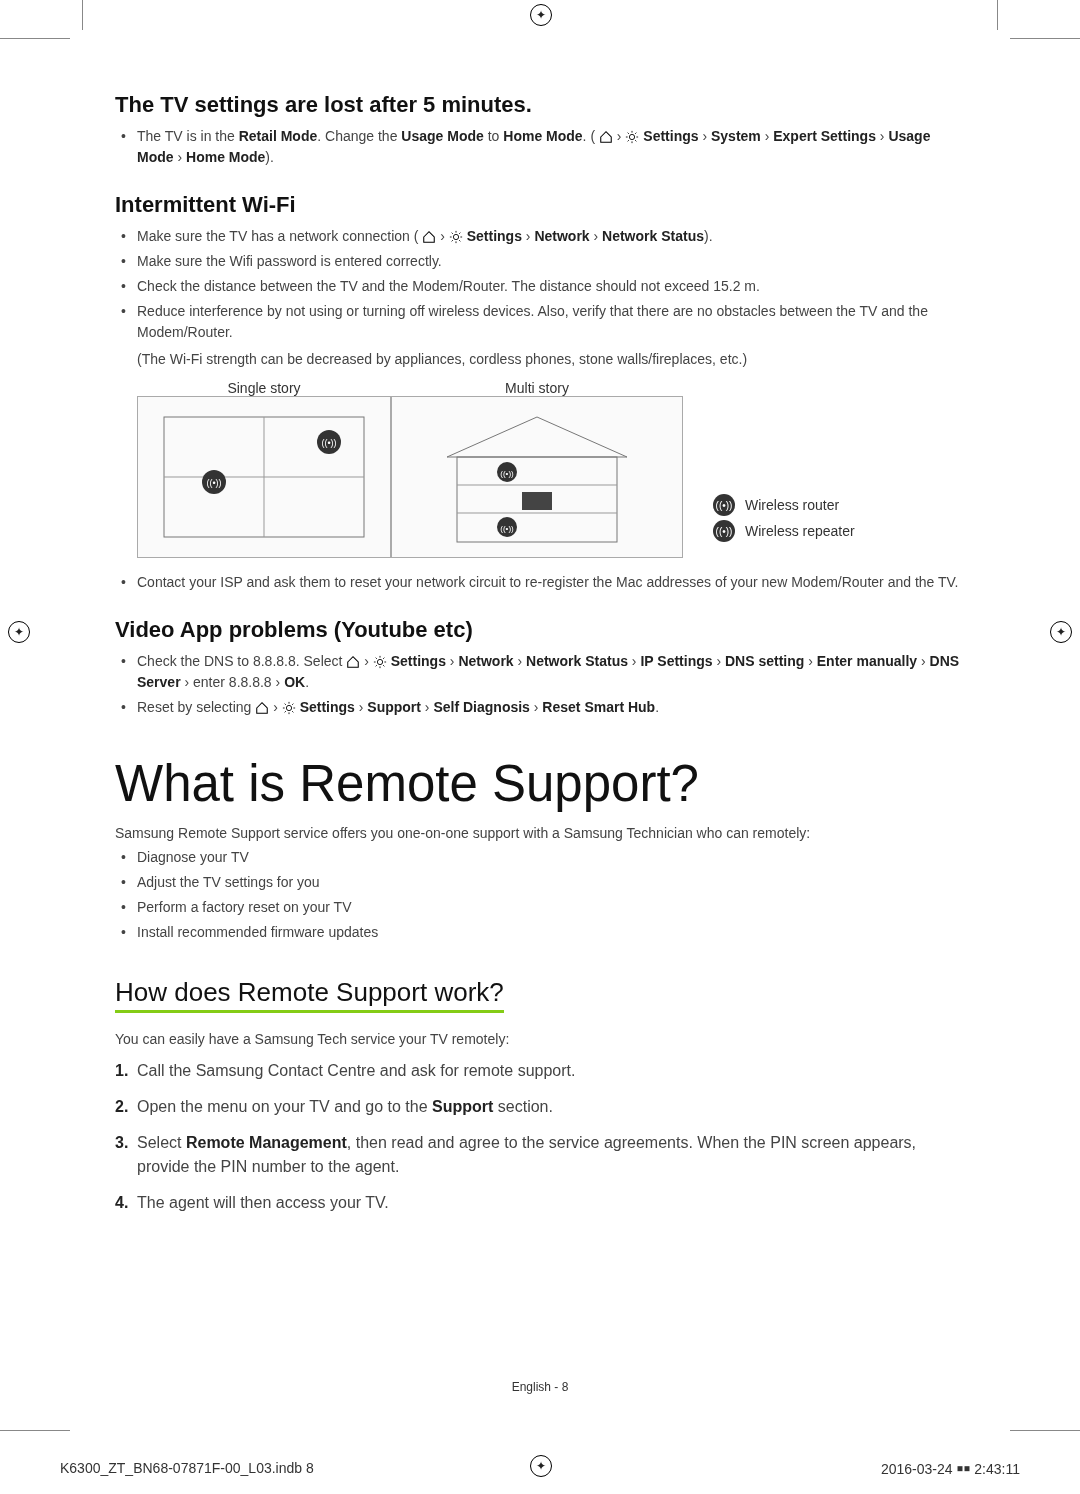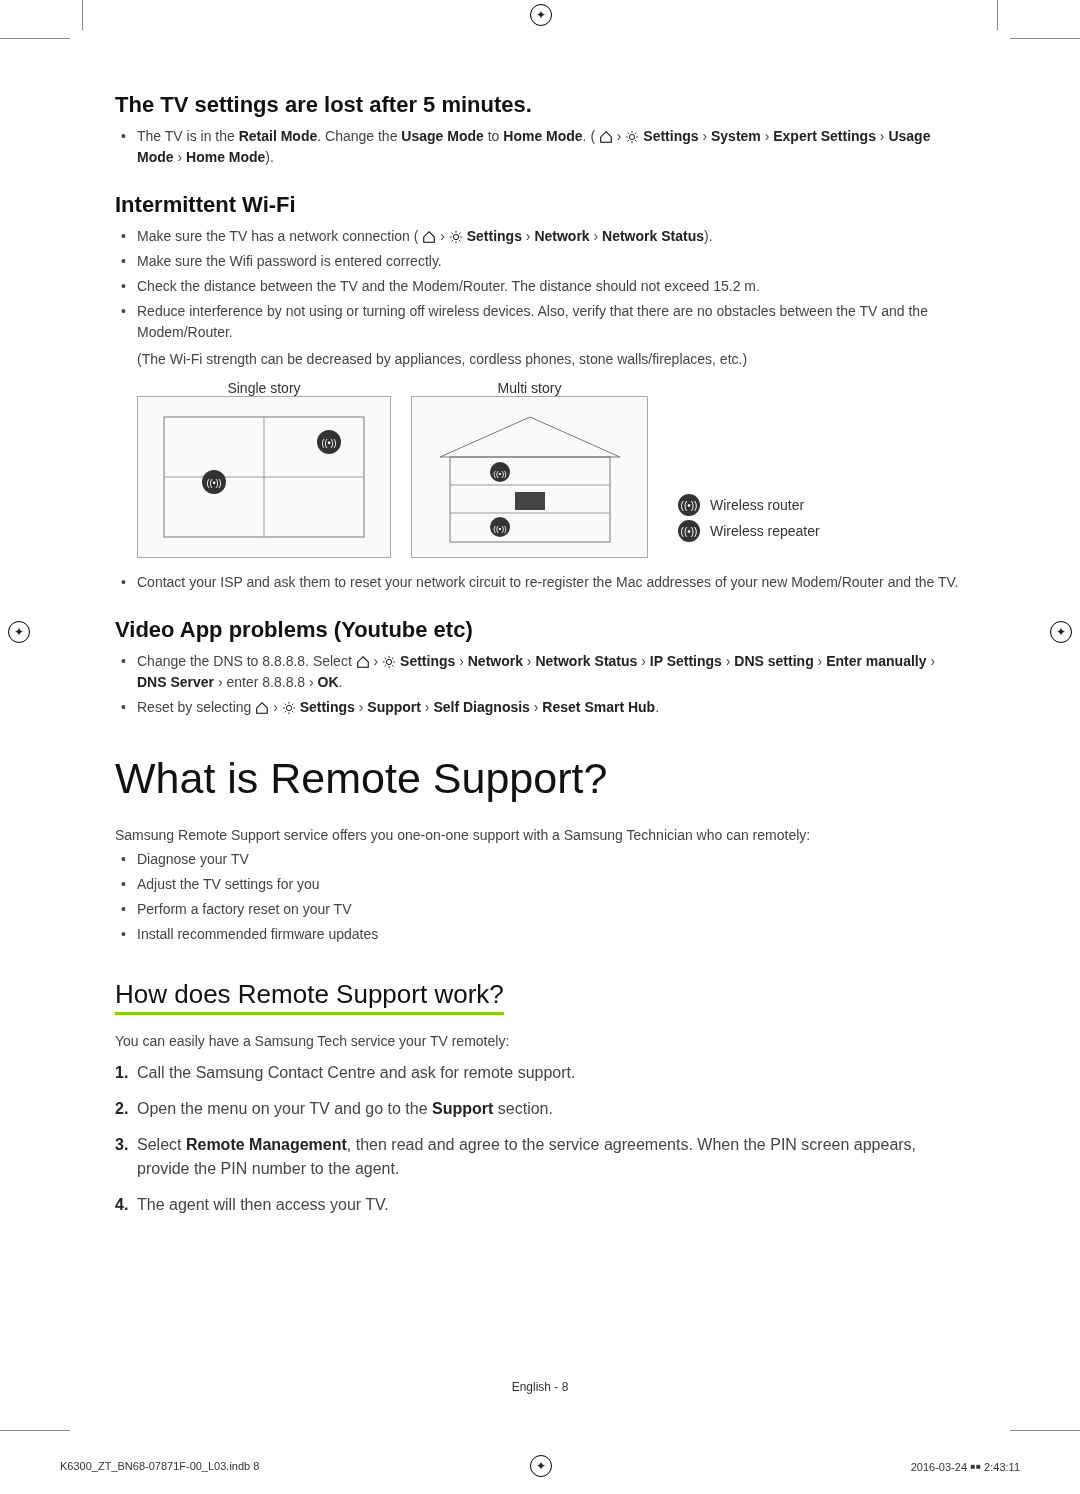--- a/index.html
+++ b/index.html
@@ -40,23 +40,23 @@
   .reg-mark::after{
     content:"✦"; font-size:12px;
   }
   h2.subsection {
     font-size: 22px;
     font-weight: 600;
     margin: 24px 0 8px 0;
     color:#111;
   }
   h1.main {
-    font-size: 43px;
+    font-size: 51px;
     font-weight: 400;
-    margin: 36px 0 24px 0;
+    margin: 36px 0 12px 0;
     color:#111;
   }
   h2.underlined {
     font-size: 26px;
     font-weight: 400;
     margin: 30px 0 12px 0;
     color:#111;
     display:inline-block;
     border-bottom:3px solid #84cc16;
     padding-bottom:2px;
@@ -119,21 +119,21 @@
     display:flex;
     margin: 10px 0 14px 0;
     align-items:flex-start;
   }
   .diagram-col {
     text-align:center;
     font-size:14px;
     color:#333;
   }
   .diagram-col.single { width: 254px; margin-left:22px; }
-  .diagram-col.multi { width: 237px; margin-left:20px; }
+  .diagram-col.multi { width: 292px; }
   .diagram-box {
     border:1px solid #aaa;
     height:160px;
     display:flex;
     align-items:center;
     justify-content:center;
     color:#aaa;
     font-size:11px;
     background:#fafafa;
   }
@@ -165,21 +165,21 @@
     width:100%;
     text-align:center;
     font-size:12px;
     color:#333;
   }
   .footer-line {
     position:absolute;
     top:1460px;
     left:60px;
     right:60px;
-    font-size:11px;
+    font-size:14px;
     color:#333;
     display:flex;
     justify-content:space-between;
   }
 </style>
 </head>
 <body>
 
 <div class="crop-top-h"></div>
 <div class="crop-top-h2"></div>
@@ -279,21 +279,21 @@
   </div>
 
   <ul class="bullets">
     <li>Contact your ISP and ask them to reset your network circuit to re-register the Mac addresses of your new Modem/Router and the TV.</li>
   </ul>
 
   
   <h2 class="subsection">Video App problems (Youtube etc)</h2>
   <ul class="bullets">
     <li>
-      <span>Change the DNS to 8.8.8.8. Select </span>
+      <span>Check the DNS to 8.8.8.8. Select </span>
       <svg class="icon-home" viewBox="0 0 16 16">
           <path d="M2 8 L8 2 L14 8 L14 14 L2 14 Z" fill="none" stroke="#000" stroke-width="1.2"></path>
         </svg>
       <span> › </span>
       <svg class="icon-gear" viewBox="0 0 16 16">
           <circle cx="8" cy="8" r="3" fill="none" stroke="#000"></circle>
           <path d="M8 1v2M8 13v2M1 8h2M13 8h2M3 3l1.4 1.4M11.6 11.6L13 13M3 13l1.4-1.4M11.6 4.4L13 3" stroke="#000"></path>
         </svg>
       <span class="bold"> Settings</span><span> › </span><span class="bold">Network</span><span> › </span><span class="bold">Network Status</span><span> › </span><span class="bold">IP Settings</span><span> › </span><span class="bold">DNS setting</span><span> › </span><span class="bold">Enter manually</span><span> › </span><span class="bold">DNS Server</span><span> › </span><span> enter 8.8.8.8 </span><span> › </span><span class="bold">OK</span>.
     </li>

